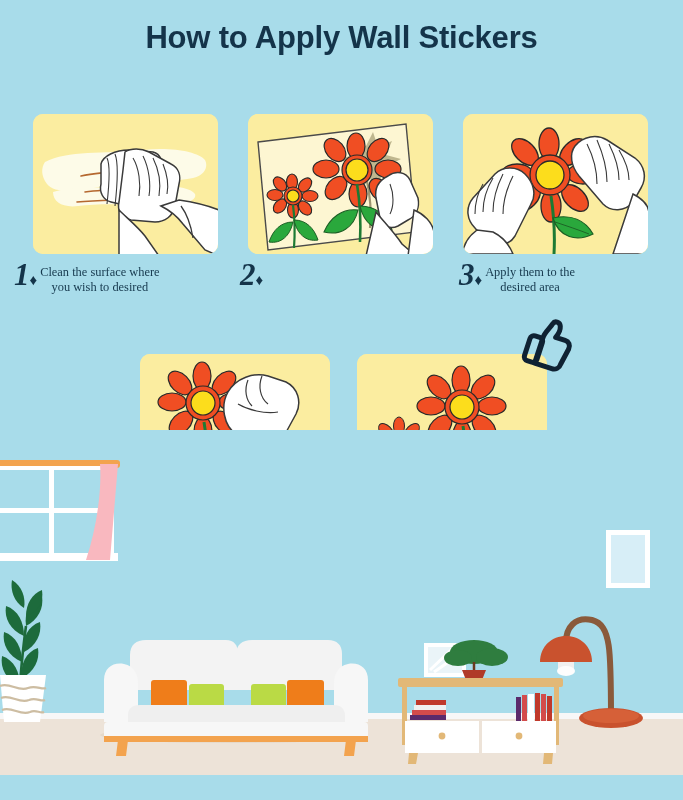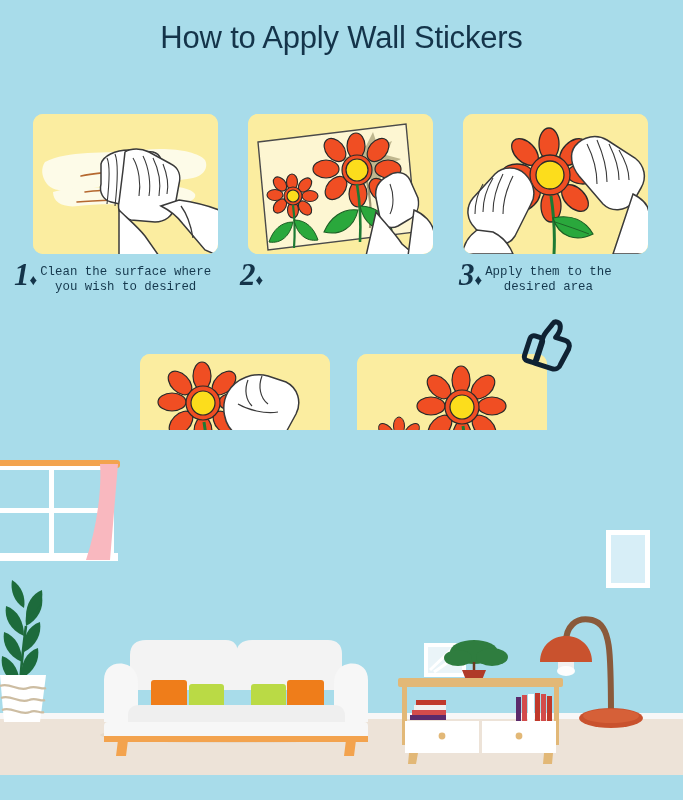--- a/index.html
+++ b/index.html
@@ -11,21 +11,21 @@
     overflow:hidden;
     position:relative;
   }
   #stage{position:absolute;left:0;top:0;width:683px;height:800px;overflow:hidden;}
 
   
   .title{
     position:absolute;left:0;top:20px;width:683px;
     text-align:center;
     font-size:31px;
-    font-weight:normal;
+    font-weight:bold;
     color:#14344a;
     letter-spacing:-0.2px;
     font-family:"Liberation Sans", sans-serif;
   }
 
   
   .card{
     position:absolute;
     background:#fbeda0;
     border-radius:10px;
@@ -53,21 +53,21 @@
     font-style:normal;
     font-size:15px;
     color:#14344a;
   }
   .cap-text{
     font-size:12.4px;
     line-height:1.22;
     color:#15384d;
     text-align:center;
     padding-top:3px;
-    font-family:Liberation Mono, monospace;
+    font-family:Liberation Serif, serif;
   }
   .cap-text.left{text-align:left;}
 
   
   .room{position:absolute;left:0;top:430px;width:683px;height:370px;}
   .room svg{display:block;}
 
   .thumb{position:absolute;left:519px;top:317px;width:62px;height:56px;}
   .thumb svg{display:block;}
 </style>

